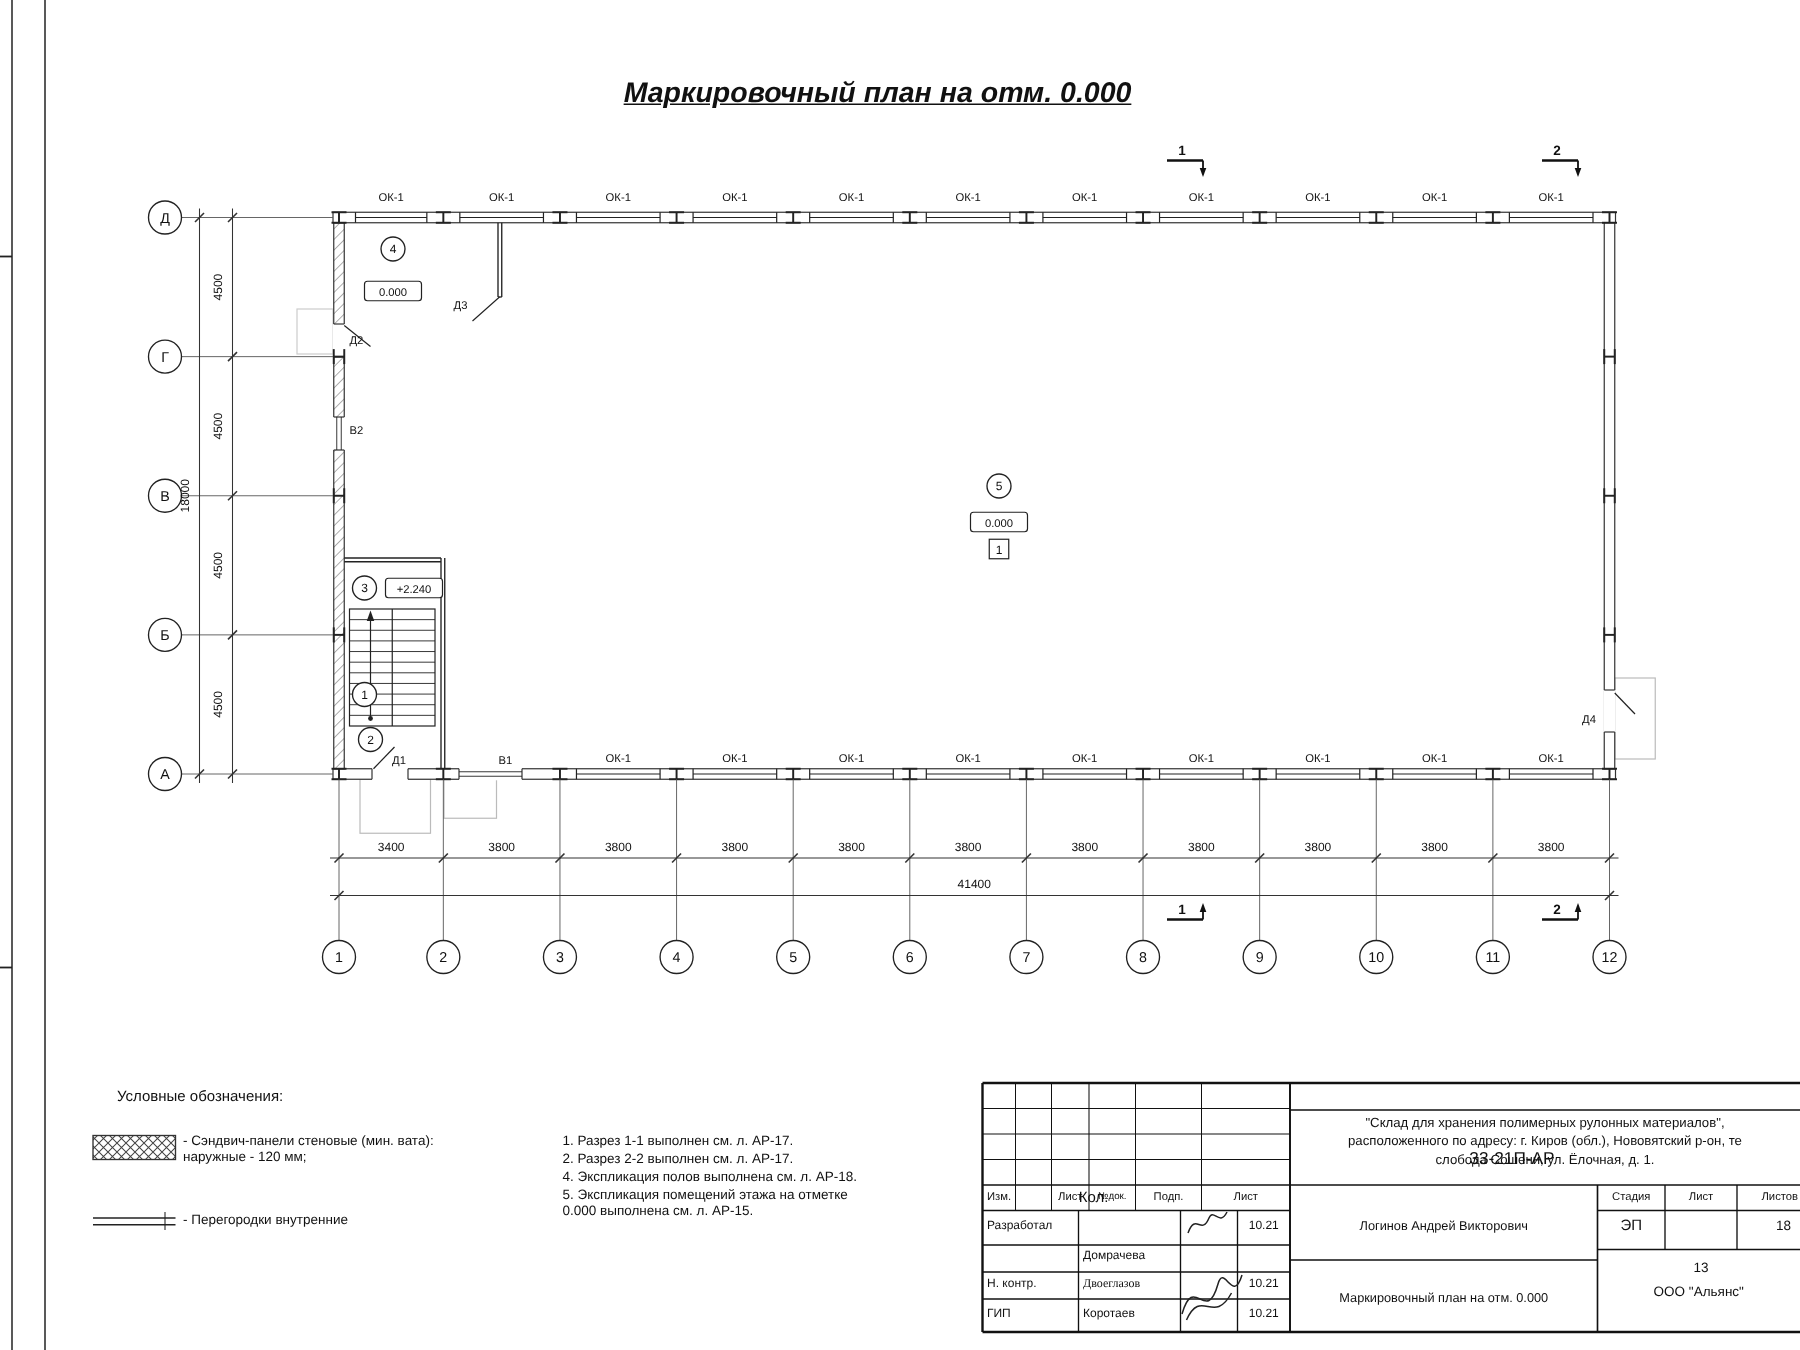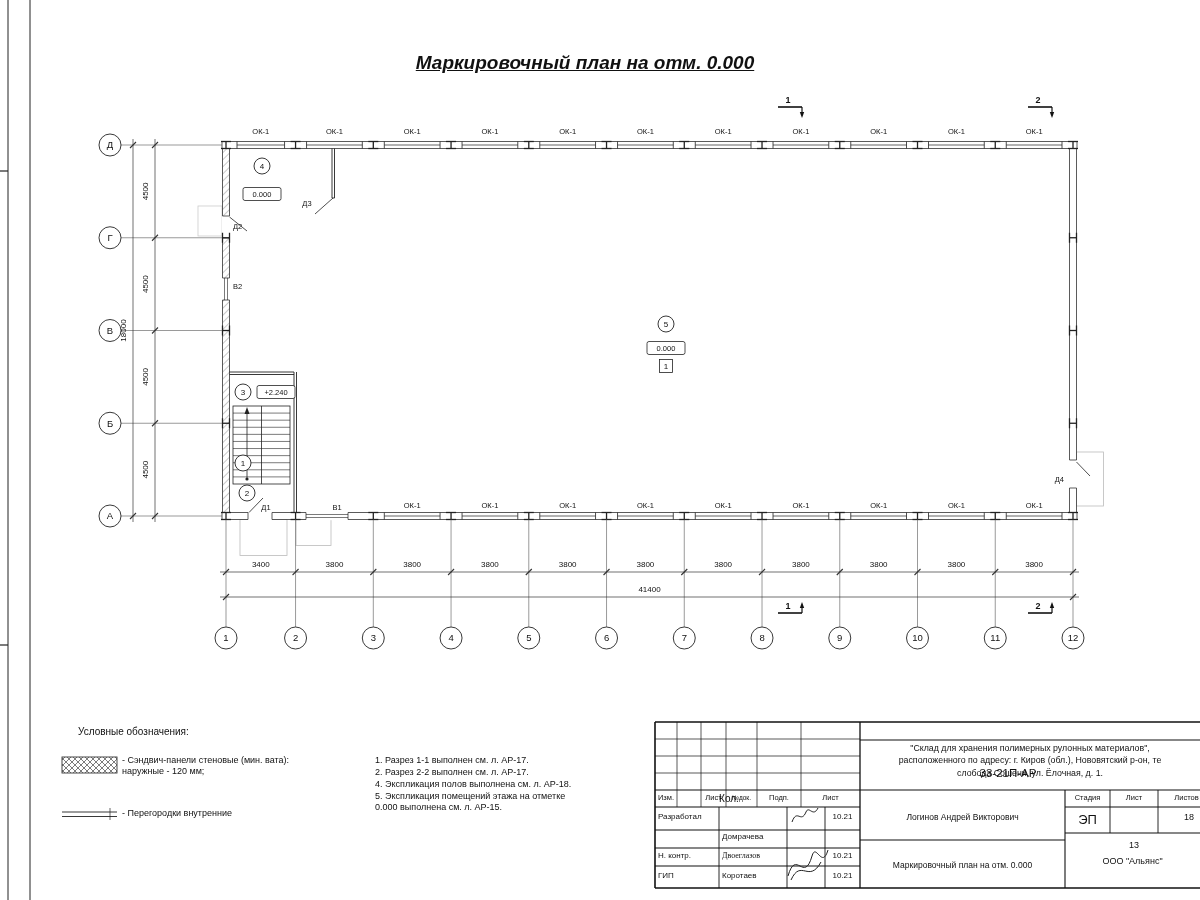--- a/index.html
+++ b/index.html
@@ -491,18 +491,18 @@
 <div class="tbt c" style="left:825px; top:851px; width:35px;">10.21</div>
 <div class="tbt" style="left:658px; top:871px;">ГИП</div>
 <div class="tbt" style="left:722px; top:871px;">Коротаев</div>
 <div class="tbt c" style="left:825px; top:871px; width:35px;">10.21</div>
 
 <div class="tbt c" style="left:860px; top:812px; width:205px; font-size:8.5px;">Логинов Андрей Викторович</div>
 
 <div class="tbt c" style="left:1065px; top:793px; width:45px; font-size:7.5px;">Стадия</div>
 <div class="tbt c" style="left:1110px; top:793px; width:48px; font-size:7.5px;">Лист</div>
 <div class="tbt c" style="left:1158px; top:793px; width:57px; font-size:7.5px;">Листов</div>
-<div class="tbt c" style="left:1065px; top:812px; width:45px; font-size:13px;">ЭП</div>
+<div class="tbt c" style="left:1065px; top:812px; width:45px; font-size:10px;">ЭП</div>
 <div class="tbt c" style="left:1110px; top:812px; width:48px; font-size:9px;margin-top:28px;">13</div>
 <div class="tbt c" style="left:1158px; top:812px; width:42px; font-size:9px;padding-left:20px;">18</div>
 
 <div class="tbt c" style="left:860px; top:860px; width:205px; font-size:8.5px;">Маркировочный план на отм. 0.000</div>
 <div class="tbt c" style="left:1065px; top:856px; width:135px; font-size:9px;">ООО "Альянс"</div>
 
 </body></html>

